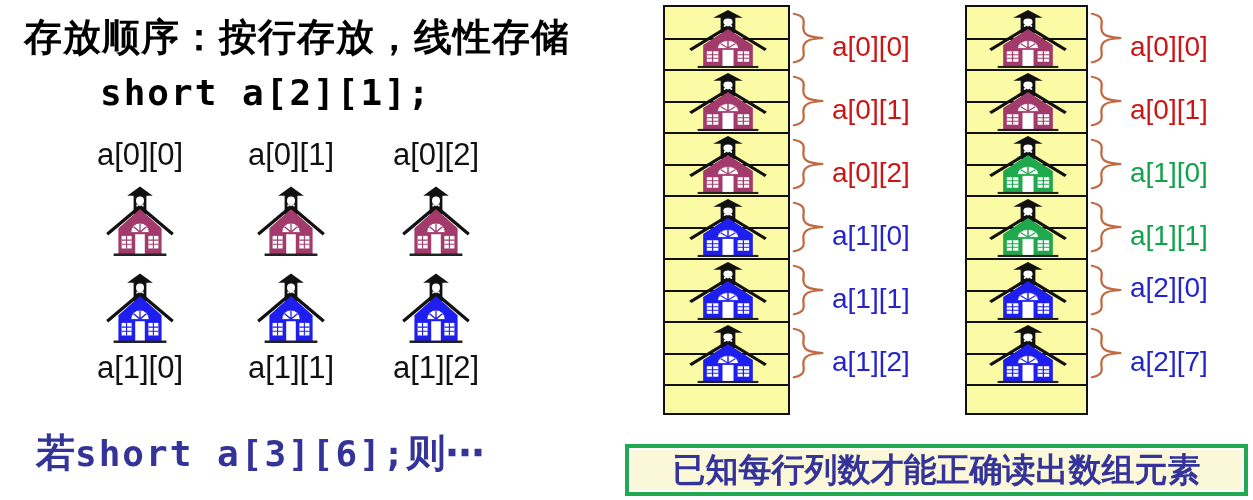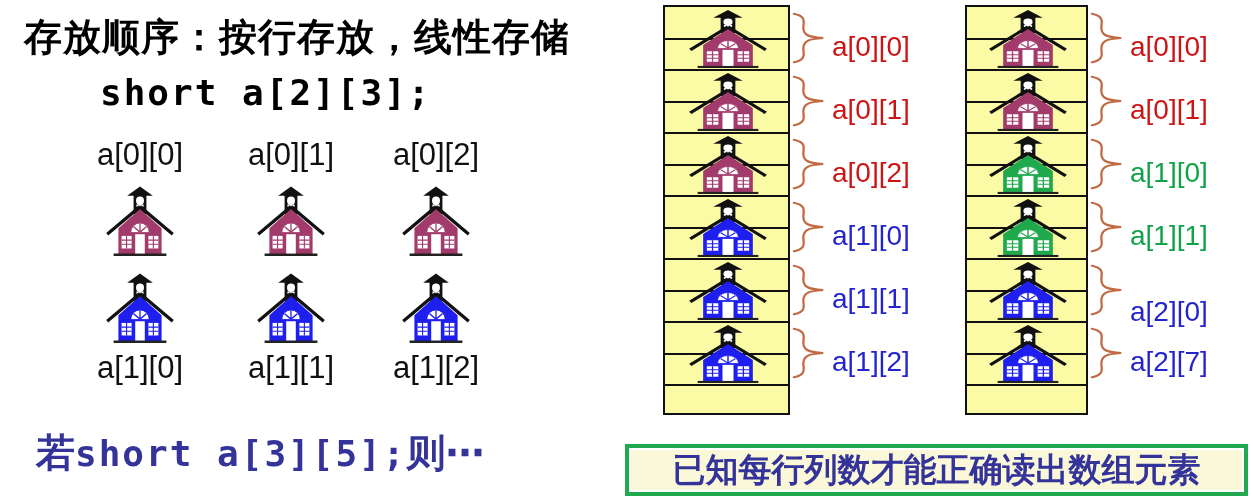--- a/index.html
+++ b/index.html
@@ -34,21 +34,21 @@
   .callout{
     left:625px;top:444px;width:623px;height:52px;box-sizing:border-box;
     display:flex;align-items:center;justify-content:center;
     font-size:33px;font-weight:bold;white-space:nowrap;
   }
 </style>
 </head>
 <body>
 
 <div class="abs title">存放顺序：按行存放，线性存储</div>
-<div class="abs code-line">short a[2][3];</div>
+<div class="abs code-line">short a[2][1];</div>
 
 <div id="left-grid">
     <div class="abs grid-label" style="left:80px;top:137px;">a[0][0]</div>
     <div class="abs" style="left:100px;top:184px;">
       <svg width="80" height="72" viewBox="0 0 100 86" preserveAspectRatio="none" style="display:block">
         <polygon points="34,14 66,14 50,3" fill="#111"></polygon>
         <rect x="42" y="12" width="16" height="24" fill="#111"></rect>
         <circle cx="50" cy="20" r="5" fill="#fff"></circle>
         <rect x="45.5" y="24.5" width="9" height="2.5" fill="#fff"></rect>
         <polygon points="23,84 23,53 50,30 77,53 77,84" fill="#A23B6C"></polygon>
@@ -148,21 +148,21 @@
         <path d="M50,57.5 L42,51 M50,57.5 L50,47 M50,57.5 L58,51" stroke="#1E1EEE" stroke-width="1.6" fill="none"></path>
         <rect x="44" y="60" width="12" height="23" fill="#fff"></rect>
         <rect x="27" y="62" width="12.5" height="15" fill="#fff"></rect>
         <rect x="60.5" y="62" width="12.5" height="15" fill="#fff"></rect>
         <path d="M33.2,62 v15 M66.7,62 v15 M27,67 h12.5 M27,72 h12.5 M60.5,67 h12.5 M60.5,72 h12.5" stroke="#1E1EEE" stroke-width="1.4" fill="none"></path>
       </svg>
     </div>
   </div>
 
 <div class="abs footer" style="color: rgb(51, 51, 153);">
-  <span>若</span><span class="mono">short a[3][5];</span><span>则⋯</span>
+  <span>若</span><span class="mono">short a[3][6];</span><span>则⋯</span>
 </div>
 
 <div id="memory-area">
     <div class="abs mem-col" style="left:663px;top:5px;width:127px;height:410px;background:#FBFBA6;">
       <div class="abs cell-line" style="top:30.53846153846154px;"></div>
       <div class="abs cell-line" style="top:62.07692307692308px;"></div>
       <div class="abs cell-line" style="top:93.61538461538461px;"></div>
       <div class="abs cell-line" style="top:125.15384615384616px;"></div>
       <div class="abs cell-line" style="top:156.6923076923077px;"></div>
       <div class="abs cell-line" style="top:188.23076923076923px;"></div>
@@ -449,21 +449,21 @@
       <svg width="36" height="52.07692307692308" viewBox="0 0 38 58" preserveAspectRatio="none" style="display:block">
         <path d="M3,2 C17,5 13,12 13,17 C13,25 17,28 34,29 C17,30 13,33 13,41 C13,46 17,53 3,56" stroke="#C06A44" stroke-width="2.4" fill="none" stroke-linecap="round"></path>
       </svg>
     </div>
     <div class="abs mem-label" style="left:1130px;top:220.76923076923077px;color:#11A34A;">a[1][1]</div>
     <div class="abs" style="left:1089px;top:264.3076923076923px;">
       <svg width="36" height="52.07692307692308" viewBox="0 0 38 58" preserveAspectRatio="none" style="display:block">
         <path d="M3,2 C17,5 13,12 13,17 C13,25 17,28 34,29 C17,30 13,33 13,41 C13,46 17,53 3,56" stroke="#C06A44" stroke-width="2.4" fill="none" stroke-linecap="round"></path>
       </svg>
     </div>
-    <div class="abs mem-label" style="left:1130px;top:297px;color:#2424CC;">a[2][0]</div>
+    <div class="abs mem-label" style="left:1130px;top:273px;color:#2424CC;">a[2][0]</div>
     <div class="abs" style="left:1089px;top:327.3846153846154px;">
       <svg width="36" height="52.07692307692308" viewBox="0 0 38 58" preserveAspectRatio="none" style="display:block">
         <path d="M3,2 C17,5 13,12 13,17 C13,25 17,28 34,29 C17,30 13,33 13,41 C13,46 17,53 3,56" stroke="#C06A44" stroke-width="2.4" fill="none" stroke-linecap="round"></path>
       </svg>
     </div>
     <div class="abs mem-label" style="left:1130px;top:346.92307692307696px;color:#2424CC;">a[2][7]</div>
   </div>
 
 <div class="abs callout" style="background: rgb(250, 248, 216); border: 4px solid rgb(33, 169, 79); box-shadow: rgb(255, 255, 255) 0px 0px 0px 2px inset; color: rgb(51, 51, 153);">
   <span>已知每行列数才能正确读出数组元素</span>

